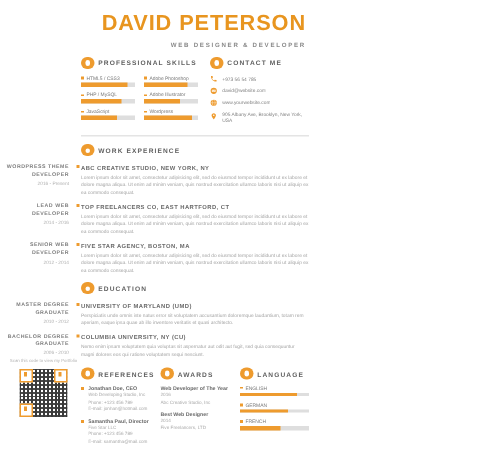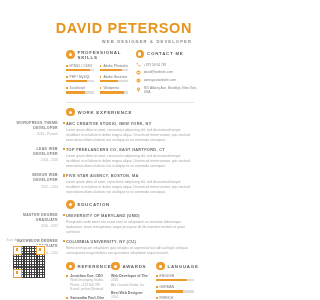--- a/index.html
+++ b/index.html
@@ -6,21 +6,21 @@
   html, body {
     width: 214px; height: 300px;
     background: #ffffff;
     font-family: "Liberation Sans", sans-serif;
     overflow: hidden;
   }
   .page {
     position: relative;
     width: 214px; height: 300px;
     background: #ffffff;
-    padding: 12px;
+    padding: 0;
   }
 
   
   .header {
     padding: 9px 10px 6px 10px;
     text-align: right;
   }
   .name {
     font-size: 14.5px;
     font-weight: bold;

